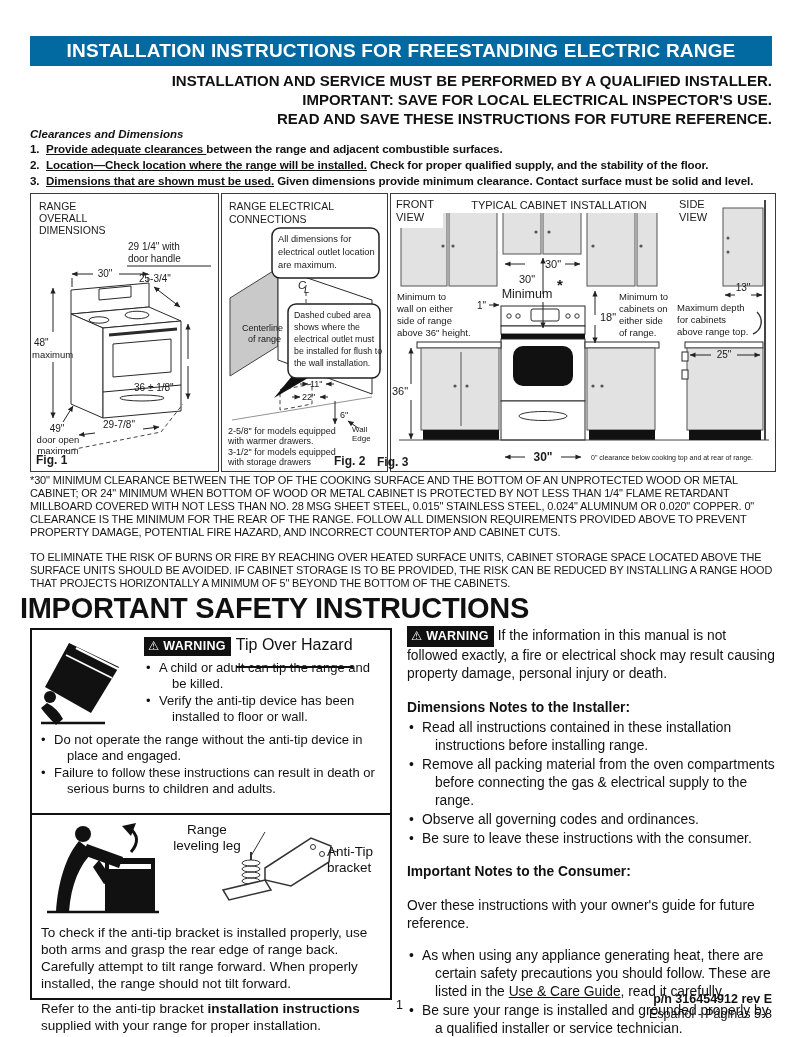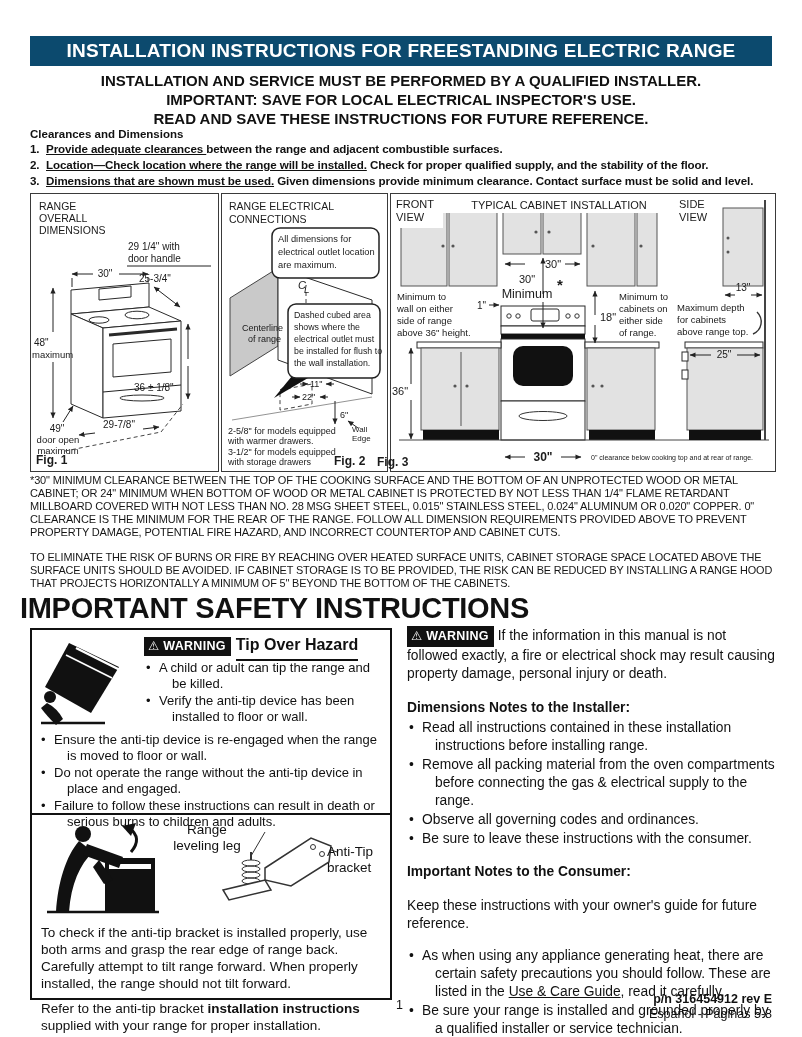--- a/index.html
+++ b/index.html
@@ -1,22 +1,22 @@
 <!DOCTYPE html>
 <html><head>
 <meta charset="utf-8">
 <style>
   html,body{margin:0;padding:0;background:#fff;}
   .page{position:relative;width:802px;height:1037px;background:#fff;overflow:hidden;
         font-family:"Liberation Sans",sans-serif;color:#111;}
-  .banner{position:absolute;left:30px;top:36px;width:742px;height:30px;background:#0c4a6e;
+  .banner{position:absolute;left:30px;top:36px;width:742px;height:30px;background:#0369a1;
           color:#fff;font-weight:bold;font-size:19px;line-height:30px;text-align:center;letter-spacing:.2px;}
-  .intro{position:absolute;left:30px;top:71px;width:742px;text-align:center;
+  .intro{position:absolute;left:30px;top:71px;width:742px;text-align:right;
          font-weight:bold;font-size:15px;line-height:19px;}
-  .clear-head{position:absolute;left:30px;top:128px;font-size:11.5px;font-weight:bold;}
+  .clear-head{position:absolute;left:30px;top:128px;font-size:11.5px;font-weight:bold;font-style:italic;}
   .clear-list{position:absolute;left:30px;top:141px;width:748px;font-size:11.6px;
               font-weight:bold;line-height:15.8px;letter-spacing:-.1px;}
   .clear-list .row{white-space:nowrap;}
   .clear-list .num{display:inline-block;width:16px;}
   .u{text-decoration:underline;}
   .figbox{position:absolute;top:193px;height:277px;border:1px solid #3a3a3a;background:#fff;}
   .figbox svg{display:block;overflow:visible;}
   svg text{font-family:"Liberation Sans",sans-serif;fill:#1a1a1a;}
   .ln{fill:#fff;stroke:#2a2a2a;stroke-width:1;}
   .cab{fill:#e2e2e2;stroke:#555;stroke-width:1;}
@@ -26,21 +26,21 @@
   .note{position:absolute;left:30px;width:745px;font-size:11px;line-height:12.9px;
         letter-spacing:-.15px;color:#161616;}
   .note.b{font-weight:normal;font-size:10.9px;}
   .safety-head{position:absolute;left:20px;top:592px;font-size:29px;font-weight:bold;letter-spacing:-.3px;}
   .col-left{position:absolute;left:30px;top:628px;width:362px;}
   .sbox{border:2px solid #111;padding:5px 7px 6px 7px;background:#fff;font-size:13px;line-height:16px;}
   .sbox + .sbox{margin-top:-2px;}
   .warn-badge{display:inline-block;background:#111;color:#fff;font-weight:bold;
               font-size:12.5px;padding:1px 5px 2px 4px;letter-spacing:.3px;white-space:nowrap;}
   .warn-badge .tri{font-weight:normal;}
-  .toh-title{font-size:16px;font-weight:bold;border-bottom:2px solid #111;padding-bottom:6px;margin-left:5px;}
+  .toh-title{font-size:16px;font-weight:normal;border-bottom:2px solid #111;padding-bottom:13px;margin-left:5px;}
   .b1-top{display:flex;gap:5px;}
   .b1-top .txt{flex:1;}
   ul.blt{list-style:none;margin:2px 0 0 0;padding:0;}
   ul.blt li{padding-left:28px;text-indent:-26px;margin:0 0 1px 0;}
   ul.blt li::before{content:"•";display:inline-block;width:13px;text-indent:0;}
   .b2-top{position:relative;height:96px;}
   .lbl{font-size:13.5px;line-height:16px;text-align:center;}
   .b2-para{margin:8px 2px 0 2px;font-size:13.5px;line-height:17px;}
   .col-right{position:absolute;left:407px;top:626px;width:368px;font-size:13.8px;line-height:18px;}
   .col-right h4{margin:0 0 2px 0;font-size:13.8px;}
@@ -354,21 +354,20 @@
           <div style="margin:2px 0 4px 0;">
             <span class="warn-badge"><span class="tri">⚠</span> <span>WARNING</span></span><span class="toh-title">Tip Over Hazard</span>
           </div>
           <ul class="blt">
             <li>A child or adult can tip the range and be killed.</li>
             <li>Verify the anti-tip device has been installed to floor or wall.</li>
           </ul>
         </div>
       </div>
       <ul class="blt" style="margin-top:3px;">
-        <li>Ensure the anti-tip device is re-engaged when the range is moved to floor or wall.</li>
         <li>Do not operate the range without the anti-tip device in place and engaged.</li>
         <li>Failure to follow these instructions can result in death or serious burns to children and adults.</li>
       </ul>
     </div>
 
     <div class="sbox" style="height:172px;">
       <div class="b2-top">
         <svg width="118" height="92" viewBox="0 0 118 92" style="position:absolute;left:4px;top:2px;">
           <line x1="4" y1="90" x2="116" y2="90" stroke="#111" stroke-width="2.4"></line>
           <rect x="62" y="36" width="50" height="54" fill="#111"></rect>
@@ -417,21 +416,21 @@
     <ul class="blt">
       <li>Read all instructions contained in these installation instructions before installing range.</li>
       <li>Remove all packing material from the oven compartments before connecting the gas &amp; electrical supply to the range.</li>
       <li>Observe all governing codes and ordinances.</li>
       <li>Be sure to leave these instructions with the consumer.</li>
     </ul>
 
     <div class="sect-gap"></div>
     <h4>Important Notes to the Consumer:</h4>
     <div class="sect-gap"></div>
-    <p style="margin:0 0 14px 0;">Keep these instructions with your owner's guide for future reference.</p>
+    <p style="margin:0 0 14px 0;">Over these instructions with your owner's guide for future reference.</p>
 
     <ul class="blt">
       <li><span>As when using any appliance generating heat, there are certain safety precautions you should follow. These are listed in the </span><span class="u">Use &amp; Care Guide</span><span>, read it carefully.</span></li>
       <li>Be sure your range is installed and grounded properly by a qualified installer or service technician.</li>
 
     </ul>
   </div>
 
   <div class="doc-footer">
     <div class="pn">p/n 316454912 rev E</div>

